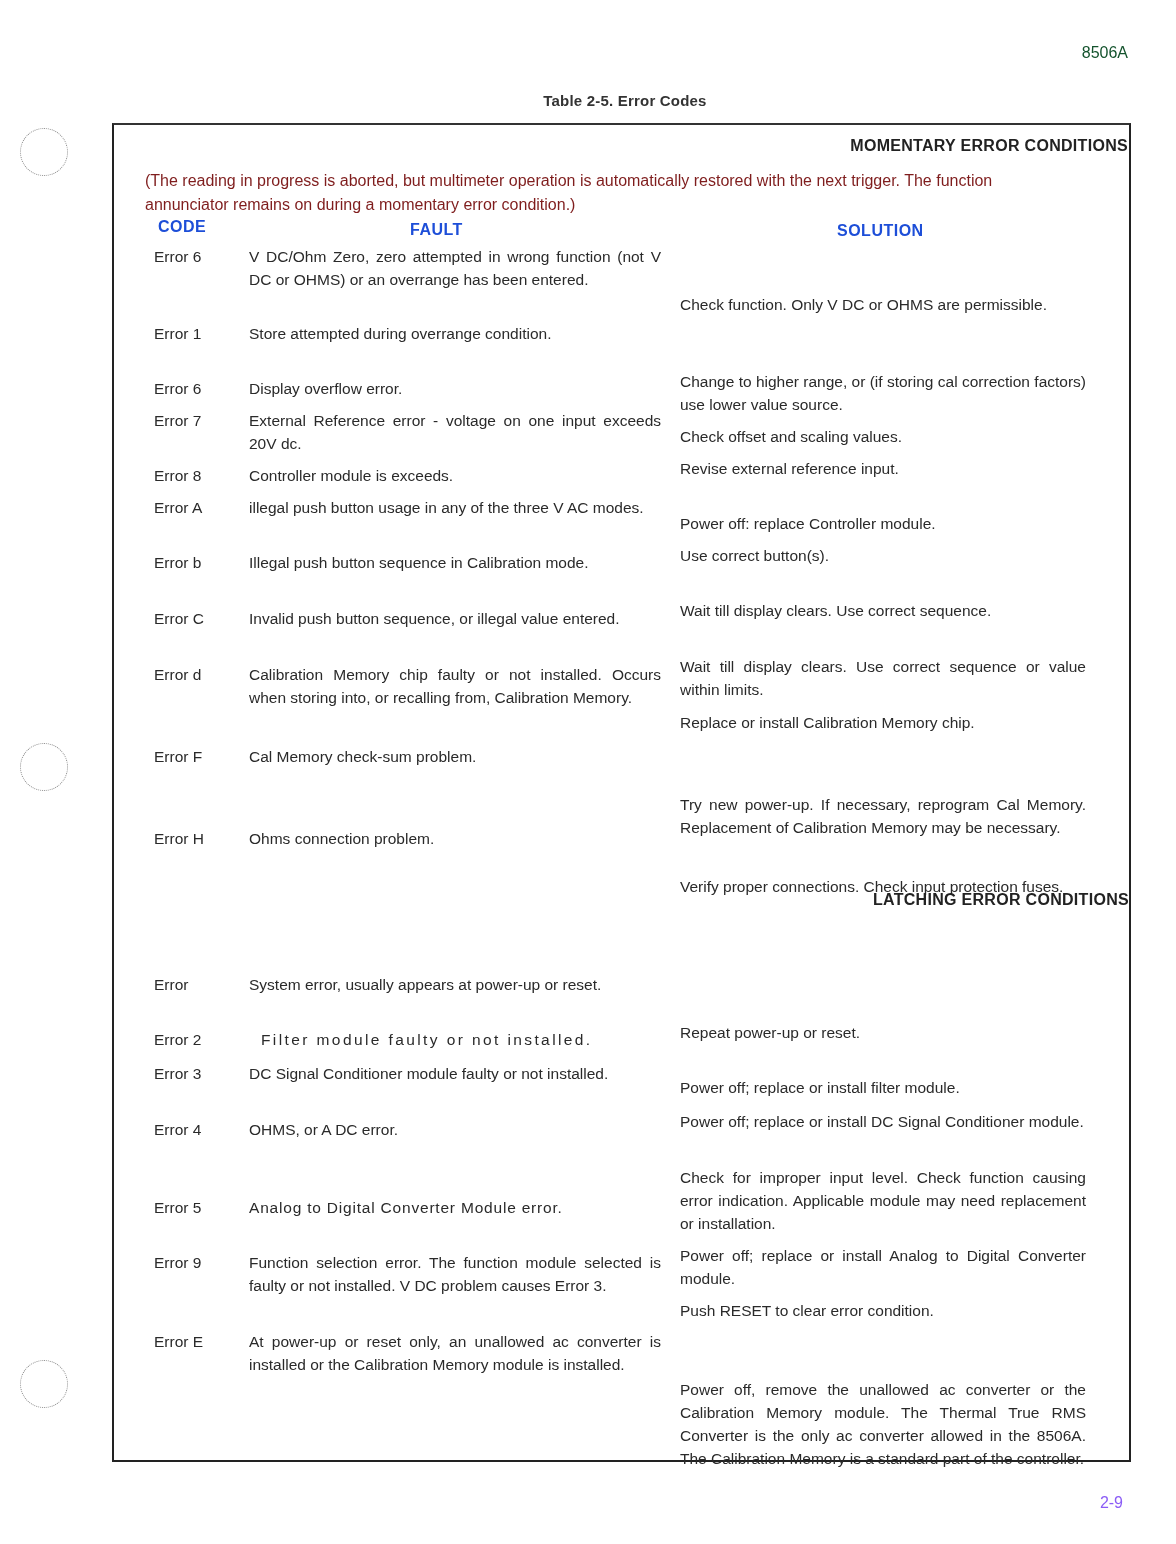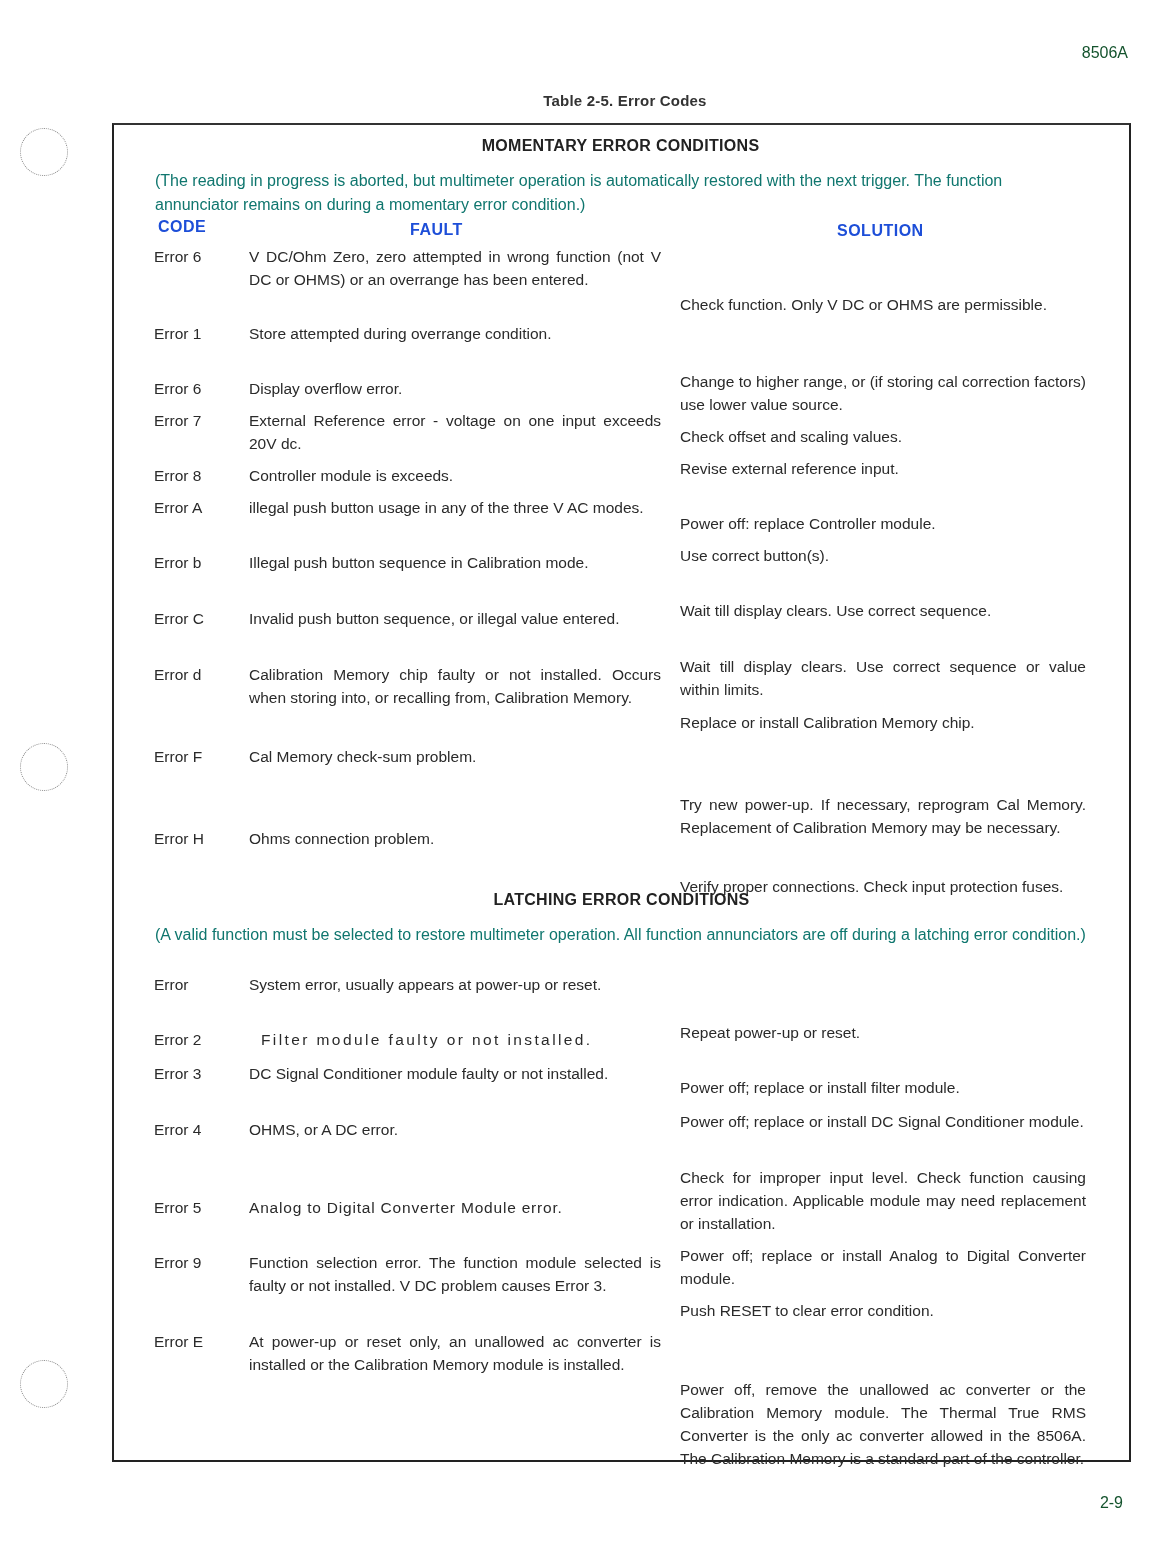--- a/index.html
+++ b/index.html
@@ -7,28 +7,28 @@
     width: 1176px; height: 1544px; position: relative; overflow: hidden;
     font-family: "Liberation Sans", "DejaVu Sans", sans-serif; color: #222;
   }
   .model { position: absolute; right: 48px; top: 44px; font-size: 16px; color: #14532d; }
   .table-title { position: absolute; left: 0; width: 1250px; top: 92px; text-align: center; font-size: 15px; font-weight: bold; color: #333; letter-spacing: 0.2px; }
   .hole { position: absolute; width: 46px; height: 46px; border-radius: 50%; border: 1px dotted #888; }
   .box {
     position: absolute; left: 112px; top: 123px; width: 1015px; height: 1335px;
     border-top: 2px solid #333; border-right: 2px solid #222; border-bottom: 2px solid #222; border-left: 2px solid #222;
   }
-  .section-head { position: absolute; left: 0; width: 1015px; text-align: center; font-weight: bold; font-size: 16px; letter-spacing: 0.3px; color: #222; }
-  .intro { position: absolute; left: 41px; width: 935px; font-size: 16px; line-height: 24px; color: #0f766e; }
+  .section-head { position: absolute; left: 0; width: 1015px; text-align: right; font-weight: bold; font-size: 16px; letter-spacing: 0.3px; color: #222; }
+  .intro { position: absolute; left: 31px; width: 935px; font-size: 16px; line-height: 24px; color: #7f1d1d; }
   .colhead { position: absolute; font-weight: bold; font-size: 16px; letter-spacing: 0.5px; color: #1d4ed8; }
   .row { position: absolute; left: 0; width: 1015px; font-size: 15.5px; line-height: 23px; color: #2a2a2a; }
   .row .code { position: absolute; left: 40px; width: 90px; }
   .row .fault { position: absolute; left: 135px; width: 412px; text-align: justify; }
   .row .sol { position: absolute; left: 566px; width: 406px; text-align: justify; margin-top: 48px; }
-  .page-num { position: absolute; right: 53px; top: 1494px; font-size: 16px; color: #14532d; }
+  .page-num { position: absolute; right: 53px; top: 1494px; font-size: 16px; color: #8b5cf6; }
 </style>
 </head>
 <body>
 
 <div class="model">8506A</div>
 <div class="table-title">Table 2-5. Error Codes</div>
 
 <div class="hole" style="left:20px; top:128px;"></div>
 <div class="hole" style="left:20px; top:743px;"></div>
 <div class="hole" style="left:20px; top:1360px;"></div>
@@ -90,21 +90,20 @@
     <span class="fault">Cal Memory check-sum problem.</span>
     <span class="sol">Try new power-up. If necessary, reprogram Cal Memory. Replacement of Calibration Memory may be necessary.</span>
   </div>
   <div class="row" style="top:702px;">
     <span class="code">Error H</span>
     <span class="fault">Ohms connection problem.</span>
     <span class="sol">Verify proper connections. Check input protection fuses.</span>
   </div>
 
   <div class="section-head" style="top:766px;">LATCHING ERROR CONDITIONS</div>
-  <div class="intro" style="top:798px;">(A valid function must be selected to restore multimeter operation. All function annunciators are off during a latching error condition.)</div>
 
   <div class="row" style="top:848px;">
     <span class="code">Error</span>
     <span class="fault">System error, usually appears at power-up or reset.</span>
     <span class="sol">Repeat power-up or reset.</span>
   </div>
   <div class="row" style="top:903px;">
     <span class="code">Error 2</span>
     <span class="fault" style="letter-spacing:2.4px;margin-left:12px;">Filter module faulty or not installed.</span>
     <span class="sol">Power off; replace or install filter module.</span>

